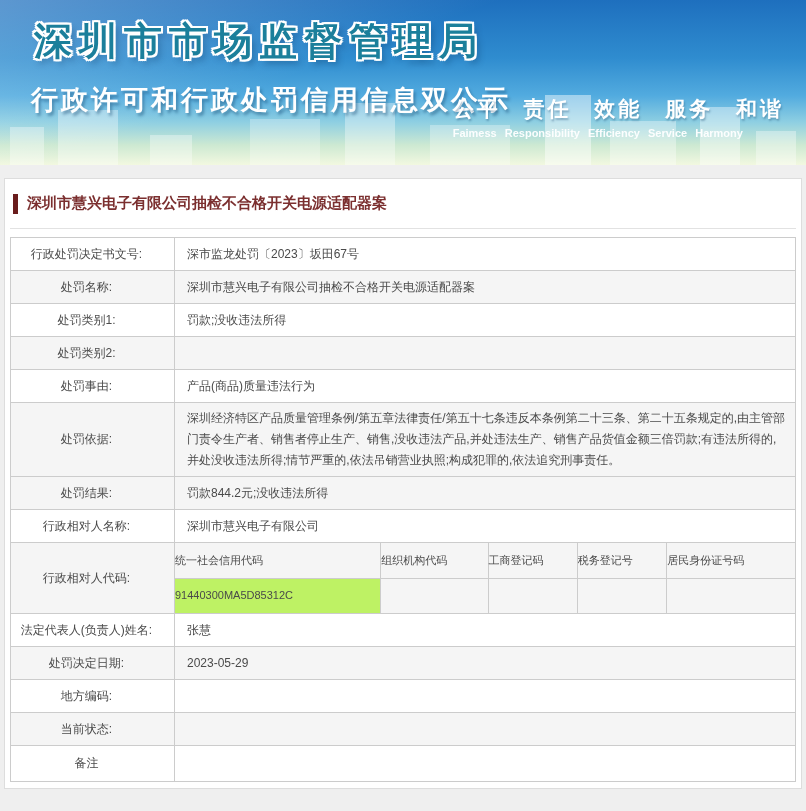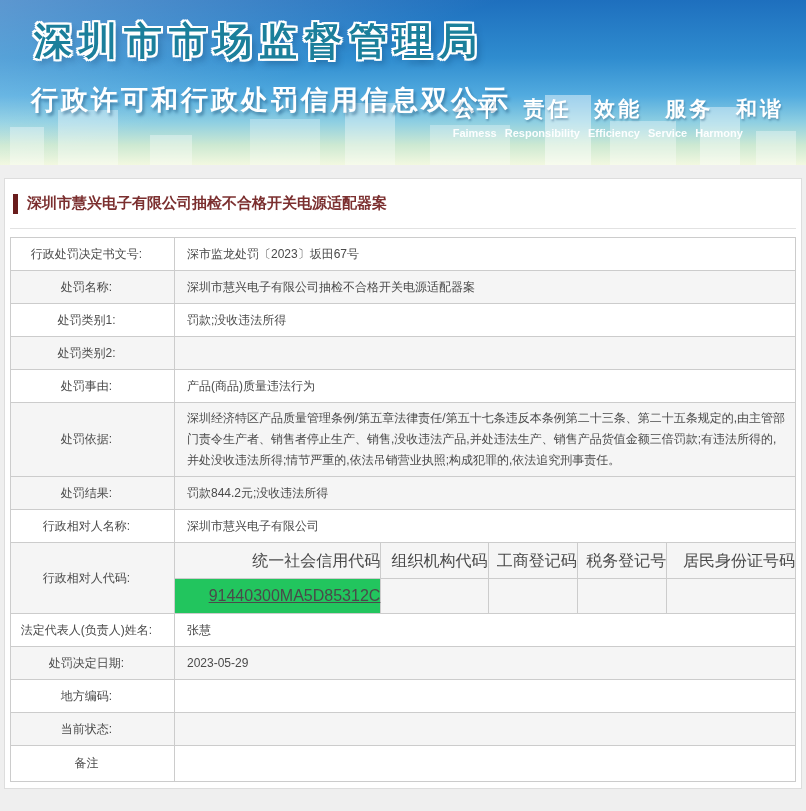--- a/index.html
+++ b/index.html
@@ -145,30 +145,30 @@
   td.nested-cell { padding: 0 !important; }
   table.code-table {
     width: 100%;
     height: 100%;
     border-collapse: collapse;
     table-layout: fixed;
   }
   table.code-table td {
     border: 1px solid #cccccc;
     height: 35px;
-    text-align: right;
-    font-size: 16px;
+    text-align: left;
+    font-size: 11px;
     color: #4a4a4a;
     background: #f5f5f5;
   }
   table.code-table tr:first-child td { border-top: none; }
   table.code-table tr:last-child td  { border-bottom: none; }
   table.code-table td:first-child    { border-left: none; }
   table.code-table td:last-child     { border-right: none; }
-  table.code-table td.code-val       { background: #22c55e; text-decoration: underline; }
+  table.code-table td.code-val       { background: #bef264; }
   .cw1 { width: 33.2%; } .cw2 { width: 17.3%; } .cw3 { width: 14.4%; }
   .cw4 { width: 14.4%; } .cw5 { width: 20.7%; }
 </style>
 </head>
 <body>
 
 <div class="banner">
   <div class="sil s1"></div>
   <div class="sil s2"></div>
   <div class="sil s3"></div>

